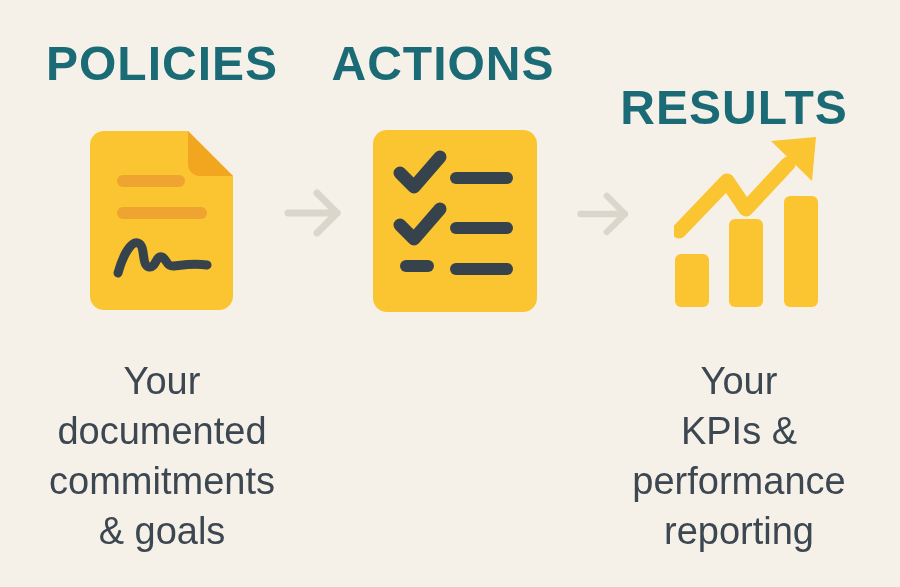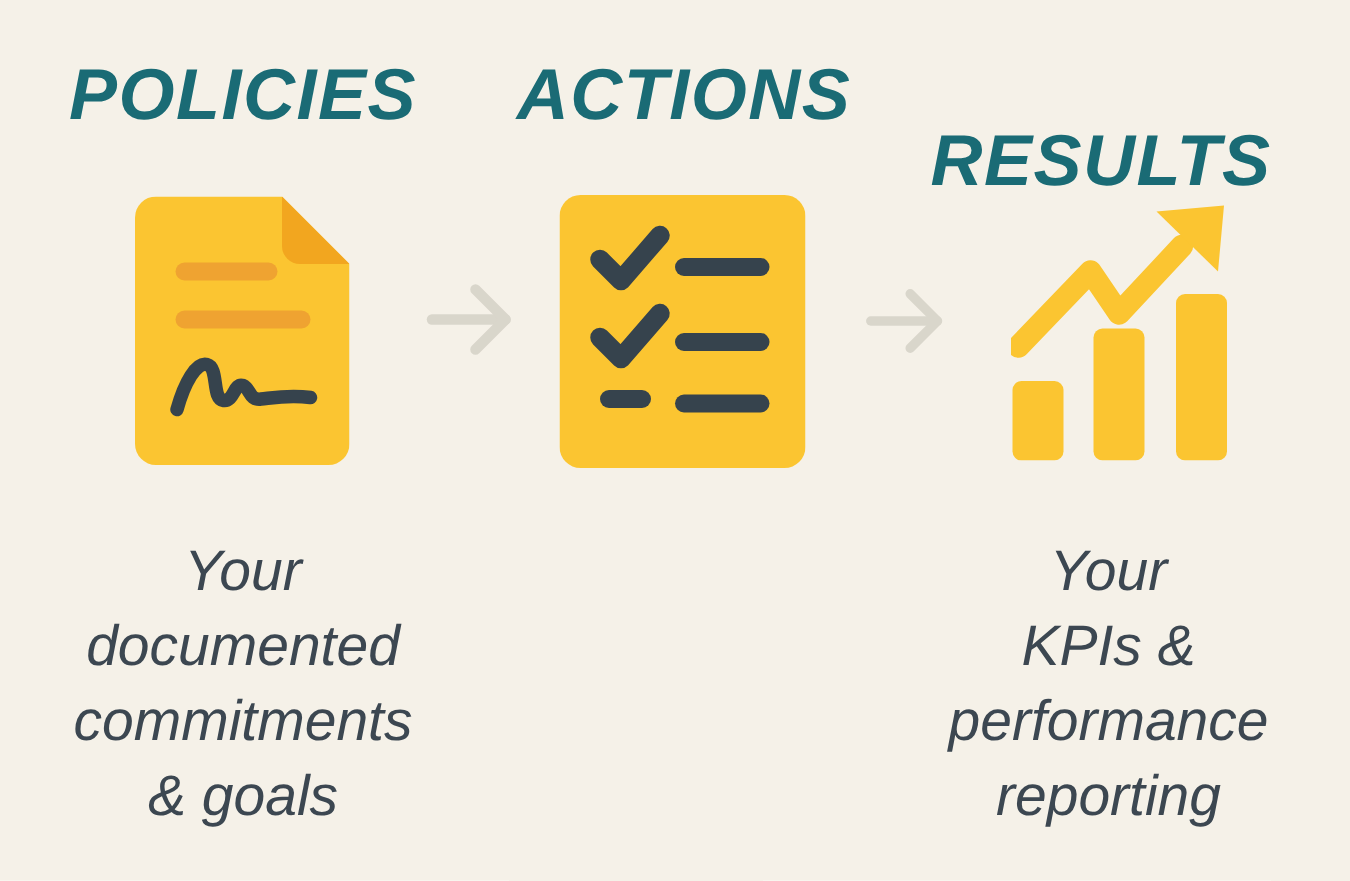--- a/index.html
+++ b/index.html
@@ -2,29 +2,28 @@
 <html style="--bg: #F5F1E8; --teal: #1A6B75; --yellow: #FBC531; --fold-orange: #F2A61F; --line-orange: #EFA331; --slate-icon: #36434D; --slate-text: #3C4751; --arrow-gray: #D9D6CB;"><head>
 <meta charset="utf-8">
 <style>
   html,body{margin:0;padding:0;}
   .canvas{
     position:relative;
     width:900px;height:587px;
     background:var(--bg,#F5F1E8);
     overflow:hidden;
     font-family:"Liberation Sans", sans-serif;
-    font-style:italic;
   }
   .heading{
     position:absolute;top:36px;width:320px;
     text-align:center;
     font-size:48px;font-weight:bold;letter-spacing:1px;
     color:var(--teal,#1A6B75);
   }
-  #h1{left:2px;} #h2{left:296px;} #h3{left:574px;margin-top:44px;}
+  #h1{left:2px;} #h2{left:283px;} #h3{left:574px;margin-top:44px;}
 
   .icon{position:absolute;}
   #icon-doc{left:90px;top:131px;}
   #icon-check{left:373px;top:130px;}
   #icon-chart{left:674px;top:135px;}
   #arrow1{left:283px;top:186px;}
   #arrow2{left:576px;top:189px;}
 
   .desc{
     position:absolute;top:356px;width:340px;

